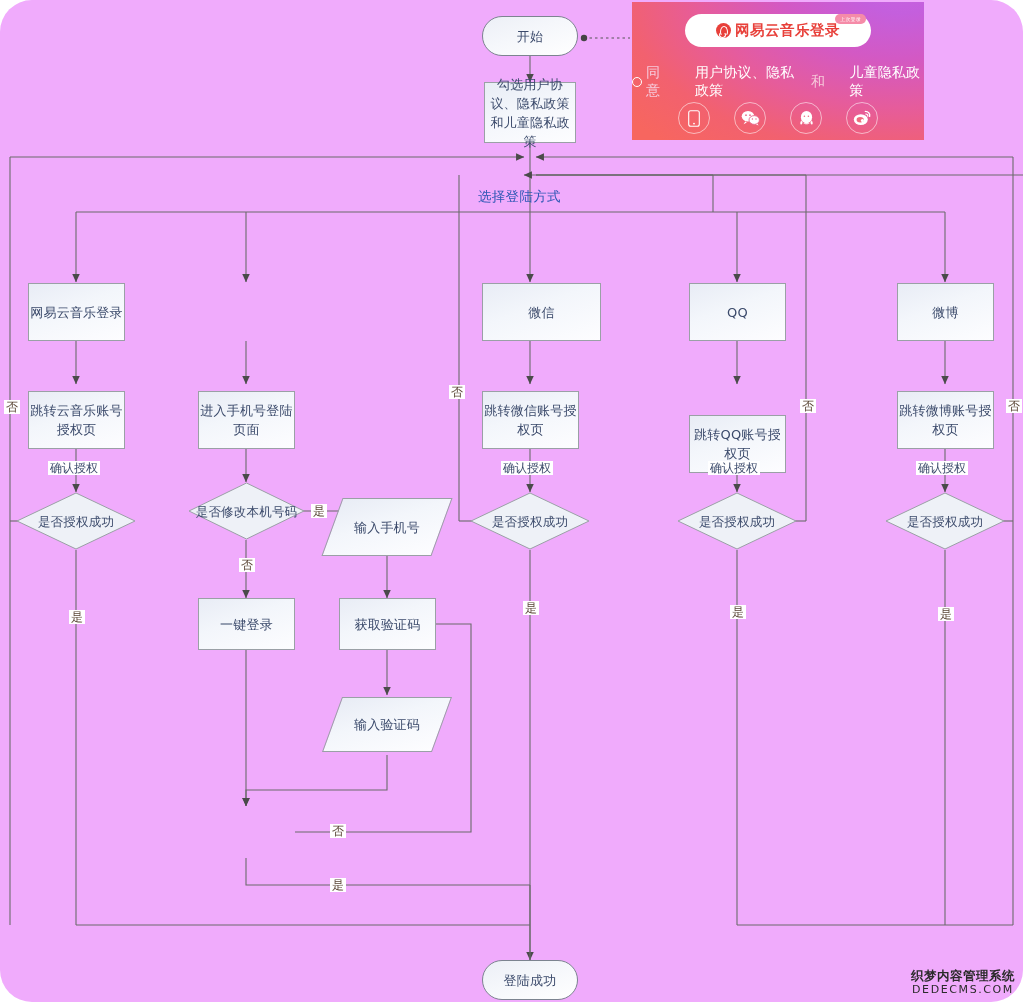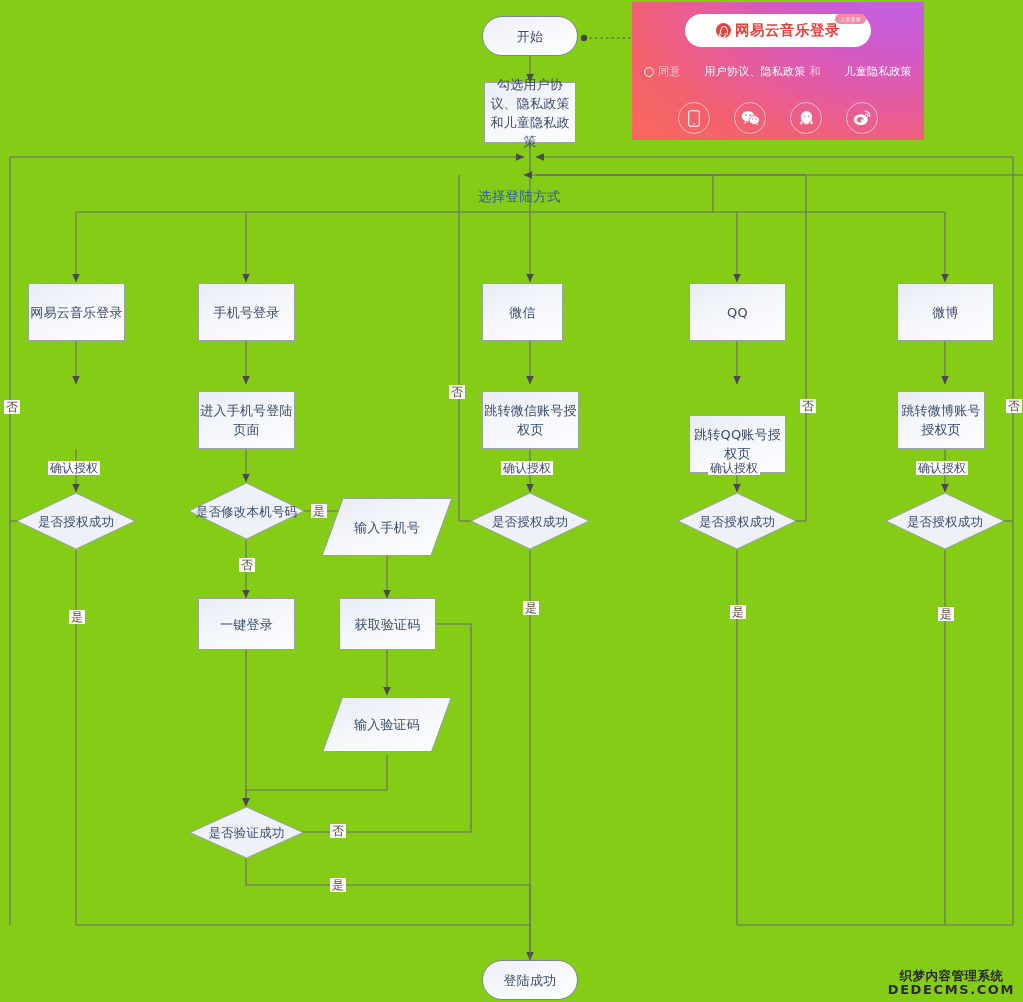--- a/index.html
+++ b/index.html
@@ -9,21 +9,22 @@
     background: #ffffff;
   }
   body {
     font-family: "DejaVu Sans", "Liberation Sans", sans-serif;
   }
   #canvas {
     position: relative;
     width: 1023px;
     height: 1002px;
     overflow: hidden;
-    background: #84cc16;
+    background: #f0abfc;
+    border-radius: 32px;
   }
   svg.wires {
     position: absolute;
     left: 0; top: 0;
     width: 1023px; height: 1002px;
     pointer-events: none;
   }
   
   .node {
     position: absolute;
@@ -170,21 +171,21 @@
     line-height: 6px;
   }
   .mock-agree {
     position: absolute;
     top: 62px;
     left: 0; right: 0;
     display: flex;
     align-items: center;
     justify-content: center;
     gap: 4px;
-    font-size: 11px;
+    font-size: 14px;
     color: #ffe3ee;
     letter-spacing: .2px;
   }
   .mock-radio {
     width: 8px; height: 8px;
     border: 1px solid #ffffff;
     border-radius: 50%;
     flex: 0 0 auto;
   }
   .mock-agree .muted { color: #f6c9da; }
@@ -210,21 +211,21 @@
   
   .watermark {
     position: absolute;
     right: 8px;
     bottom: 6px;
     text-align: center;
     color: #2b2b2b;
     user-select: none;
   }
   .wm-cn { font-size: 12.5px; font-weight: bold; letter-spacing: .5px; line-height: 15px; }
-  .wm-en { font-size: 13px; font-weight: bold; letter-spacing: 1.6px; line-height: 13px; }
+  .wm-en { font-size: 11px; font-weight: normal; letter-spacing: 1.6px; line-height: 13px; }
 </style>
 </head>
 <body>
 
 <div id="canvas">
 
   <svg class="wires" viewBox="0 0 1023 1002">
     <defs>
       <marker id="arr" markerWidth="9" markerHeight="9" refX="7.2" refY="3.4" orient="auto">
         <path d="M0,0 L7.4,3.4 L0,6.8 z" fill="#4a4a4a"></path>
@@ -318,30 +319,30 @@
 
   <div class="node proc" style="left:484px; top:82px; width:92px; height:61px;">
     <span>勾选用户协议、隐私政策和儿童隐私政策</span>
   </div>
 
   <div class="branch-title" style="left:478px; top:188px;">选择登陆方式</div>
 
   <div class="node proc" style="left:28px; top:283px; width:97px; height:58px;">
     <span>网易云音乐登录</span>
   </div>
+  <div class="node proc" style="left:28px; top:391px; width:97px; height:58px;">
+    <span>跳转云音乐账号授权页</span>
+  </div>
   <div class="node dec" style="left:16px; top:492px; width:120px; height:58px;">
     <svg class="dec-shape" viewBox="0 0 120 58" preserveAspectRatio="none">
       <polygon points="60,1 119,29 60,57 1,29" fill="#eef1f7" stroke="#9aa0a6" stroke-width="1"></polygon>
     </svg>
     <span class="dec-text">是否授权成功</span>
   </div>
 
-  <div class="node proc" style="left:198px; top:283px; width:97px; height:58px;">
-    <span>手机号登录</span>
-  </div>
   <div class="node dec" style="left:188px; top:482px; width:117px; height:58px;">
     <svg class="dec-shape" viewBox="0 0 117 58" preserveAspectRatio="none">
       <polygon points="58.5,1 116,29 58.5,57 1,29" fill="#eef1f7" stroke="#9aa0a6" stroke-width="1"></polygon>
     </svg>
     <span class="dec-text">是否修改本机号码</span>
   </div>
   <div class="node proc" style="left:198px; top:391px; width:97px; height:58px;">
     <span>进入手机号登陆页面</span>
   </div>
   <div class="node io" style="left:332px; top:482px; width:110px; height:58px;margin-top:16px;">
@@ -351,28 +352,22 @@
   <div class="node proc" style="left:339px; top:598px; width:97px; height:52px;">
     <span>获取验证码</span>
   </div>
   <div class="node proc" style="left:198px; top:598px; width:97px; height:52px;">
     <span>一键登录</span>
   </div>
   <div class="node io" style="left:332px; top:697px; width:110px; height:55px;">
     <span class="io-skew"></span>
     <span class="io-text">输入验证码</span>
   </div>
-  <div class="node dec" style="left:189px; top:806px; width:115px; height:53px;">
-    <svg class="dec-shape" viewBox="0 0 115 53" preserveAspectRatio="none">
-      <polygon points="57.5,1 114,26.5 57.5,52 1,26.5" fill="#eef1f7" stroke="#9aa0a6" stroke-width="1"></polygon>
-    </svg>
-    <span class="dec-text">是否验证成功</span>
-  </div>
-
-  <div class="node proc" style="left:482px; top:283px; width:81px; height:58px;">
+
+  <div class="node proc" style="left:482px; top:283px; width:119px; height:58px;">
     <span>微信</span>
   </div>
   <div class="node proc" style="left:482px; top:391px; width:97px; height:58px;">
     <span>跳转微信账号授权页</span>
   </div>
   <div class="node dec" style="left:470px; top:492px; width:120px; height:58px;">
     <svg class="dec-shape" viewBox="0 0 120 58" preserveAspectRatio="none">
       <polygon points="60,1 119,29 60,57 1,29" fill="#eef1f7" stroke="#9aa0a6" stroke-width="1"></polygon>
     </svg>
     <span class="dec-text">是否授权成功</span>
@@ -387,21 +382,21 @@
   <div class="node dec" style="left:677px; top:492px; width:120px; height:58px;">
     <svg class="dec-shape" viewBox="0 0 120 58" preserveAspectRatio="none">
       <polygon points="60,1 119,29 60,57 1,29" fill="#eef1f7" stroke="#9aa0a6" stroke-width="1"></polygon>
     </svg>
     <span class="dec-text">是否授权成功</span>
   </div>
 
   <div class="node proc" style="left:897px; top:283px; width:97px; height:58px;">
     <span>微博</span>
   </div>
-  <div class="node proc" style="left:897px; top:391px; width:88px; height:58px;">
+  <div class="node proc" style="left:897px; top:391px; width:97px; height:58px;">
     <span>跳转微博账号授权页</span>
   </div>
   <div class="node dec" style="left:885px; top:492px; width:120px; height:58px;">
     <svg class="dec-shape" viewBox="0 0 120 58" preserveAspectRatio="none">
       <polygon points="60,1 119,29 60,57 1,29" fill="#eef1f7" stroke="#9aa0a6" stroke-width="1"></polygon>
     </svg>
     <span class="dec-text">是否授权成功</span>
   </div>
 
   <div class="node term" style="left:482px; top:960px; width:96px; height:40px;">

